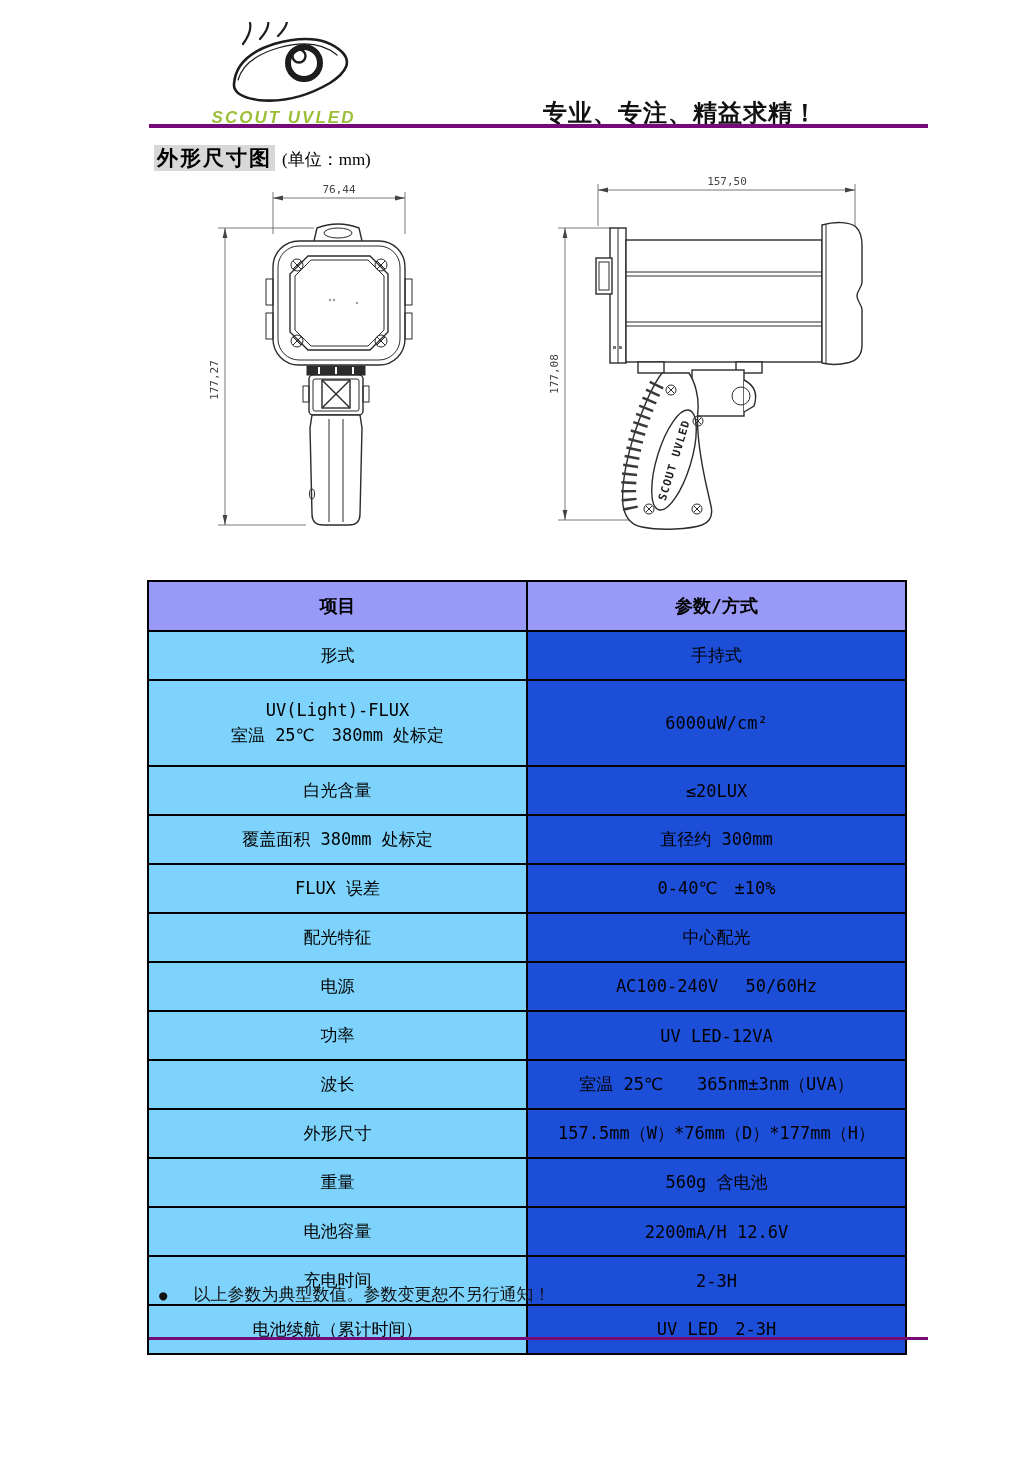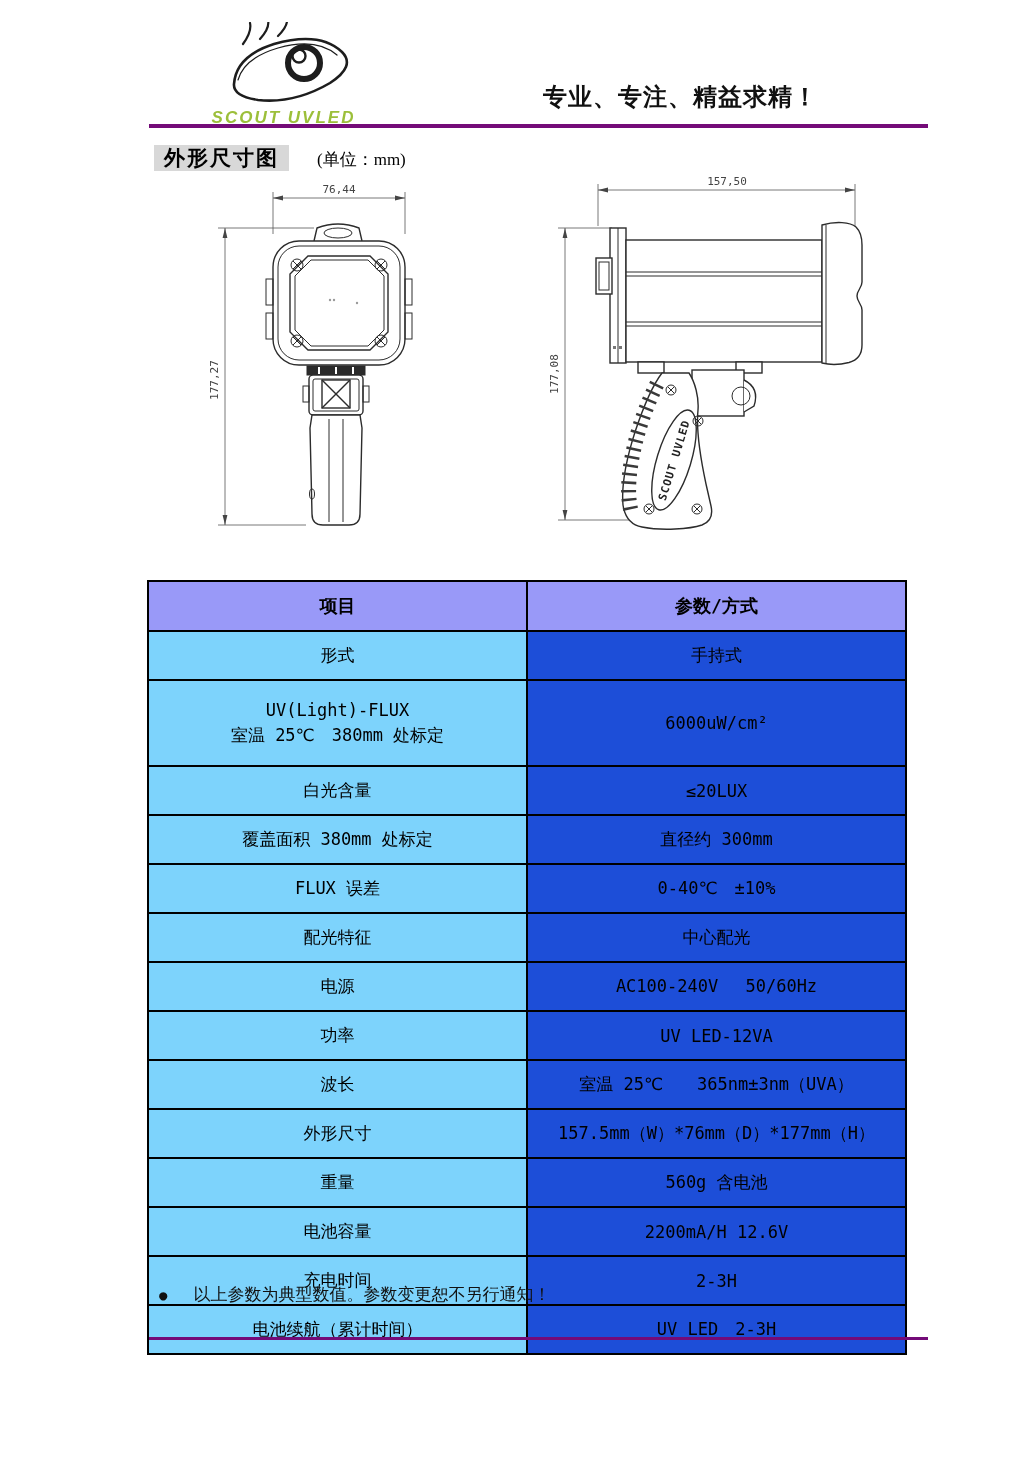--- a/index.html
+++ b/index.html
@@ -3,30 +3,30 @@
 <meta charset="utf-8">
 <style>
   * { margin:0; padding:0; box-sizing:border-box; }
   body { background:#fff; font-family:"Liberation Sans", sans-serif; }
   .page { position:relative; width:960px; height:1461px; background:#ffffff; overflow:hidden; }
 
   
   .logo-wrap { position:absolute; left:196px; top:22px; width:175px; text-align:center; }
   .logo-text { font-family:"Liberation Sans", sans-serif; font-style:italic; font-weight:bold;
                font-size:17px; letter-spacing:2px; color:#9cbf3a; margin-top:-4px; }
-  .slogan { position:absolute; left:543px; top:81px; font-size:24px; font-weight:bold;
+  .slogan { position:absolute; left:543px; top:97px; font-size:24px; font-weight:bold;
             color:#111; letter-spacing:1px; font-family:"Liberation Sans", sans-serif; }
   .rule { position:absolute; left:149px; width:779px; height:4px; background:#740b78; }
   .rule.top { top:124px; }
   .rule.bottom { top:1337px; height:3px; }
 
   
   .section-title { position:absolute; left:154px; top:144px; font-family:"Liberation Serif", serif; }
-  .title-hl { background:#d8d8d8; font-size:21px; font-weight:bold; padding:1px 10px; letter-spacing:2px; }
-  .title-unit { font-size:17px; margin-left:24px; }
+  .title-hl { background:#d8d8d8; font-size:21px; font-weight:bold; padding:1px 3px; letter-spacing:2px; }
+  .title-unit { font-size:17px; margin-left:3px; }
 
   
   .front-view { position:absolute; left:198px; top:176px; }
   .side-view  { position:absolute; left:540px; top:168px; }
   svg text.dim { font-family:"DejaVu Sans Mono", monospace; font-size:11px; fill:#444; }
   svg .ln { stroke:#555; stroke-width:0.8; fill:none; }
   svg .body { stroke:#2c2c2c; stroke-width:1.4; fill:#fff; }
   svg .body2 { stroke:#2c2c2c; stroke-width:1; fill:none; }
 
   

